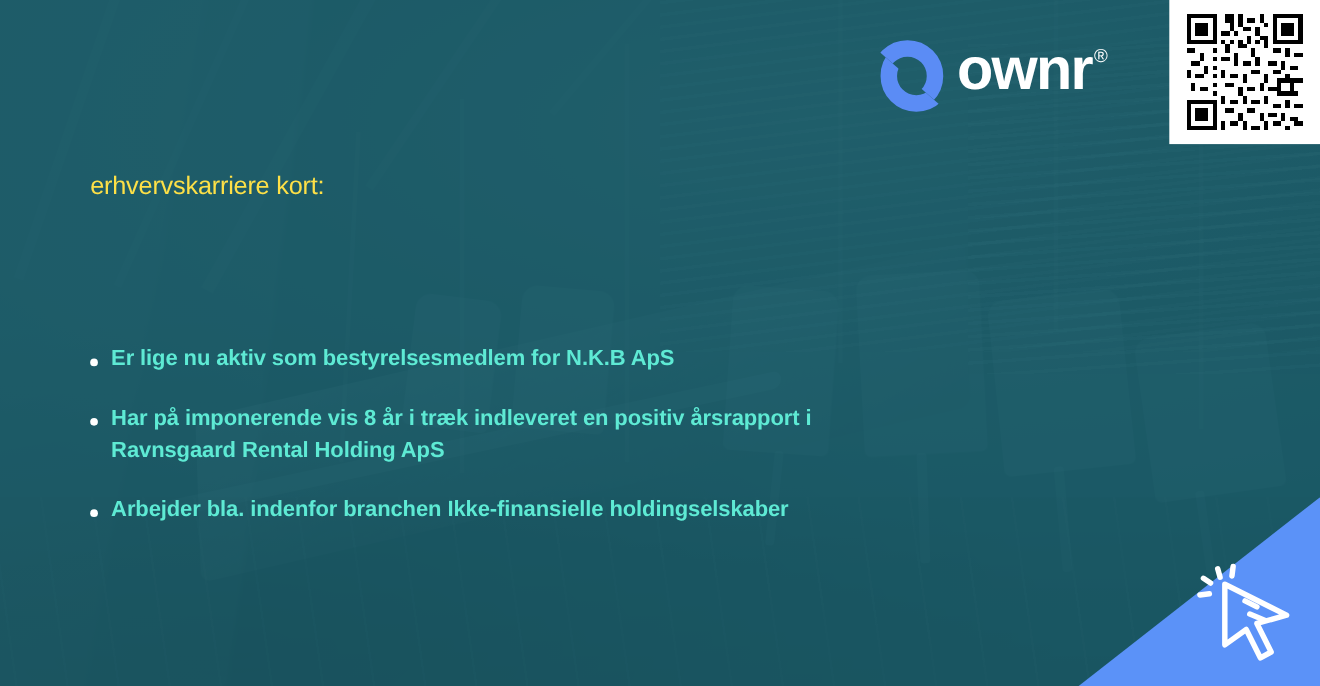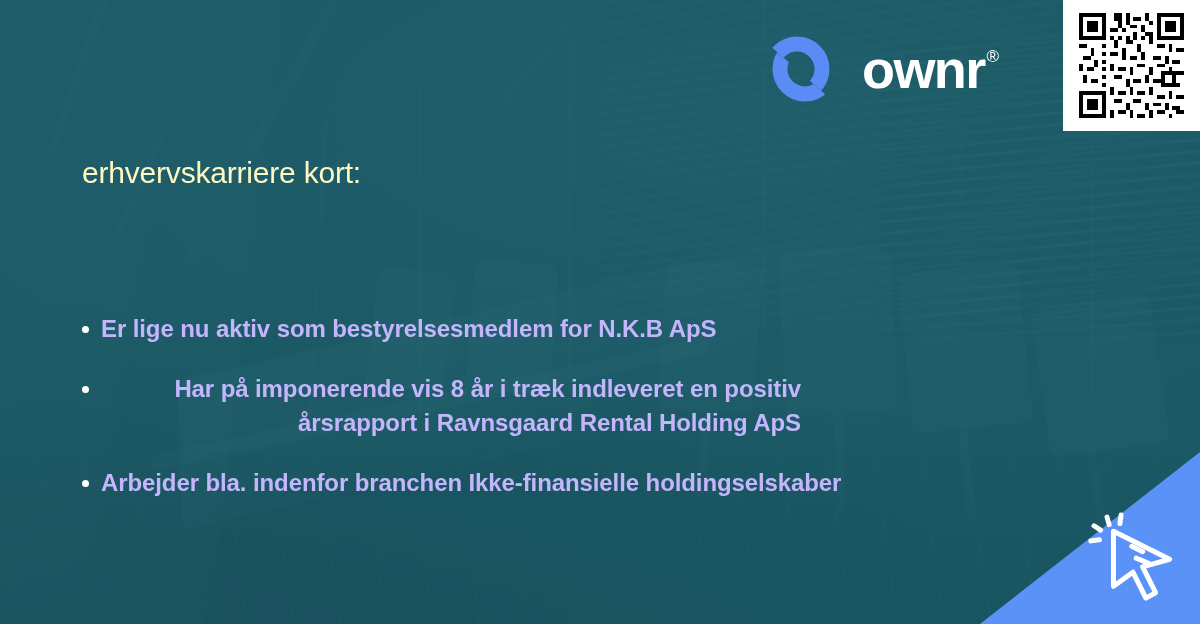--- a/index.html
+++ b/index.html
@@ -153,25 +153,24 @@
   }
   .tint2 {
     position: absolute;
     inset: 0;
     background: rgba(31,100,113,0.70);
   }
 
   
   .brand {
     position: absolute;
-    left: 768px;
+    left: 796px;
     top: 36px;
     display: flex;
-    align-items: center;
-    gap: 28px;
+    gap: 8px;
   }
   .brand-mark { width: 66px; height: 66px; display: block; }
   .brand-word {
     display: flex;
     align-items: flex-start;
     color: #ffffff;
   }
   .brand-name {
     font-size: 54px;
     font-weight: 700;
@@ -210,49 +209,48 @@
   }
   .headline .line1 {
     font-size: 44px;
     font-weight: 700;
     color: #ffffff;
     line-height: 1.12;
     letter-spacing: -0.3px;
     margin: 0;
   }
   .headline .line2 {
-    font-size: 30px;
+    font-size: 23px;
     font-weight: 400;
-    color: #fef9c3;
+    color: #fde047;
     line-height: 1.25;
     letter-spacing: -0.2px;
     margin: 6px 0 0 0;
   }
 
   
   .facts {
     position: absolute;
     left: 82px;
     top: 312px;
     width: 960px;
     margin: 0;
     padding: 0;
     list-style: none;
   }
   .fact {
     position: relative;
     display: flex;
     align-items: flex-start;
-    color: #c4b5fd;
-    font-size: 24px;
+    color: #5eead4;
+    font-size: 20px;
     font-weight: 700;
     line-height: 1.42;
     margin-bottom: 26px;
     letter-spacing: -0.1px;
-    text-align: right;
   }
   .fact-dot {
     flex: 0 0 auto;
     width: 7px;
     height: 7px;
     border-radius: 50%;
     background: #ffffff;
     margin-top: 14px;
     margin-right: 12px;
   }

